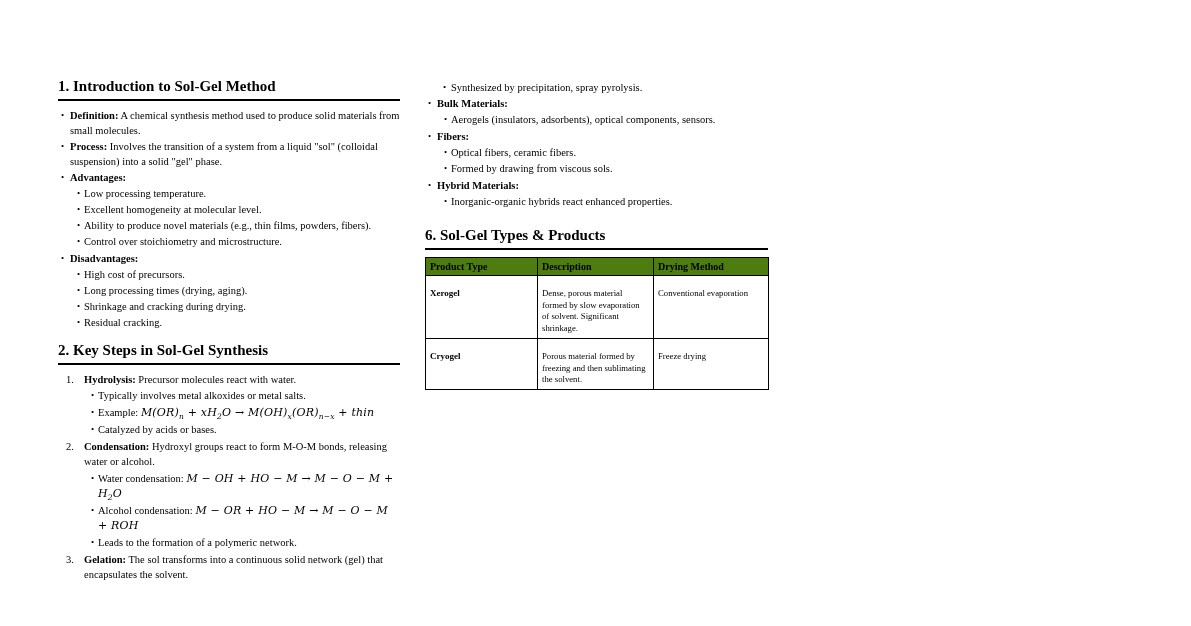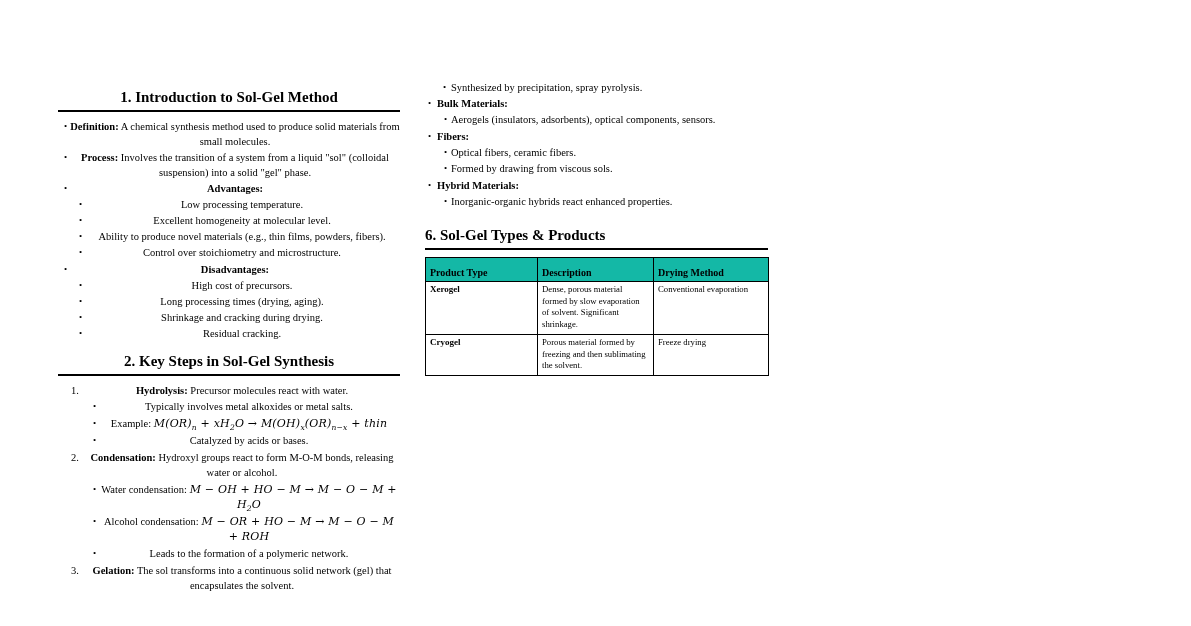--- a/index.html
+++ b/index.html
@@ -2,21 +2,21 @@
 <html><head>
 <meta charset="utf-8">
 <style>
   html,body{margin:0;padding:0;}
   body{
     width:1191px;height:626px;overflow:hidden;position:relative;
     background:#ffffff;color:#000000;
     font-family:"Liberation Serif", serif;
   }
   .col{position:absolute;}
-  #col-left{left:58px;top:88px;width:342px;text-align:center;}
+  #col-left{left:58px;top:77px;width:342px;}
   #col-right{left:425px;top:80px;width:343px;}
 
   .h{
     font-size:15px;font-weight:bold;line-height:19px;
     border-bottom:2px solid #000;padding-bottom:3px;margin:0 0 7px 0;
   }
   .h.mt1{margin-top:10px;}
   .h.mt2{margin-top:16px;}
 
   .li{display:flex;font-size:10.5px;line-height:15px;margin-bottom:1px;}
@@ -43,24 +43,24 @@
   .math sub{font-size:7.5px;line-height:0;}
 
   table{
     border-collapse:collapse;table-layout:fixed;width:343px;margin-top:3px;
   }
   th,td{
     border:1px solid #000;vertical-align:top;text-align:left;
     overflow:hidden;
   }
   th{
-    background:#14b8a6;font-size:10px;line-height:13px;
-    padding:8px 4px 2px 4px;font-weight:bold;
-  }
-  td{font-size:8.7px;line-height:11.7px;padding:2px 4px 3px 4px;}
+    background:#4d7c0f;font-size:10px;line-height:13px;
+    padding:2px 4px 2px 4px;font-weight:bold;
+  }
+  td{font-size:8.7px;line-height:11.7px;padding:12px 4px 3px 4px;}
   td.prod{font-weight:bold;font-size:9px;}
 </style>
 </head>
 <body>
 
 <div class="col" id="col-left">
 
   <div class="h">1. Introduction to Sol-Gel Method</div>
 
   <div>

